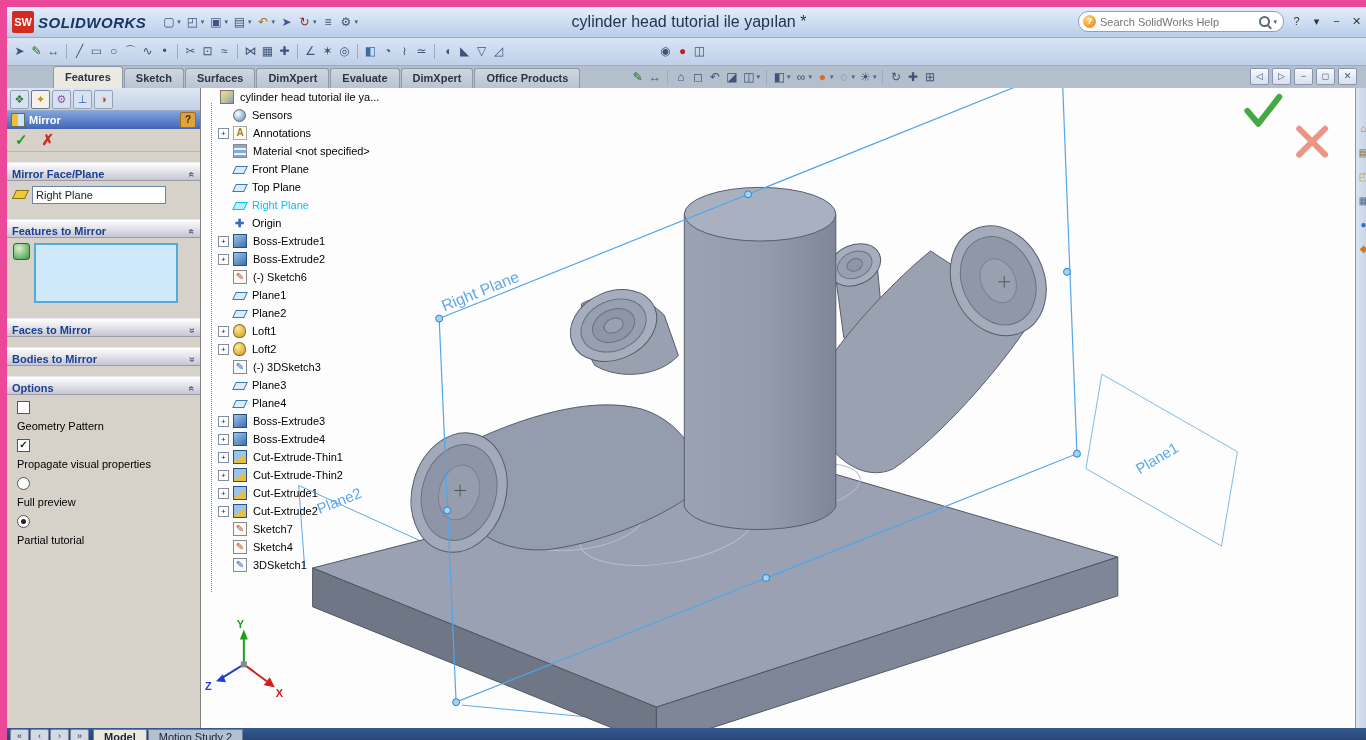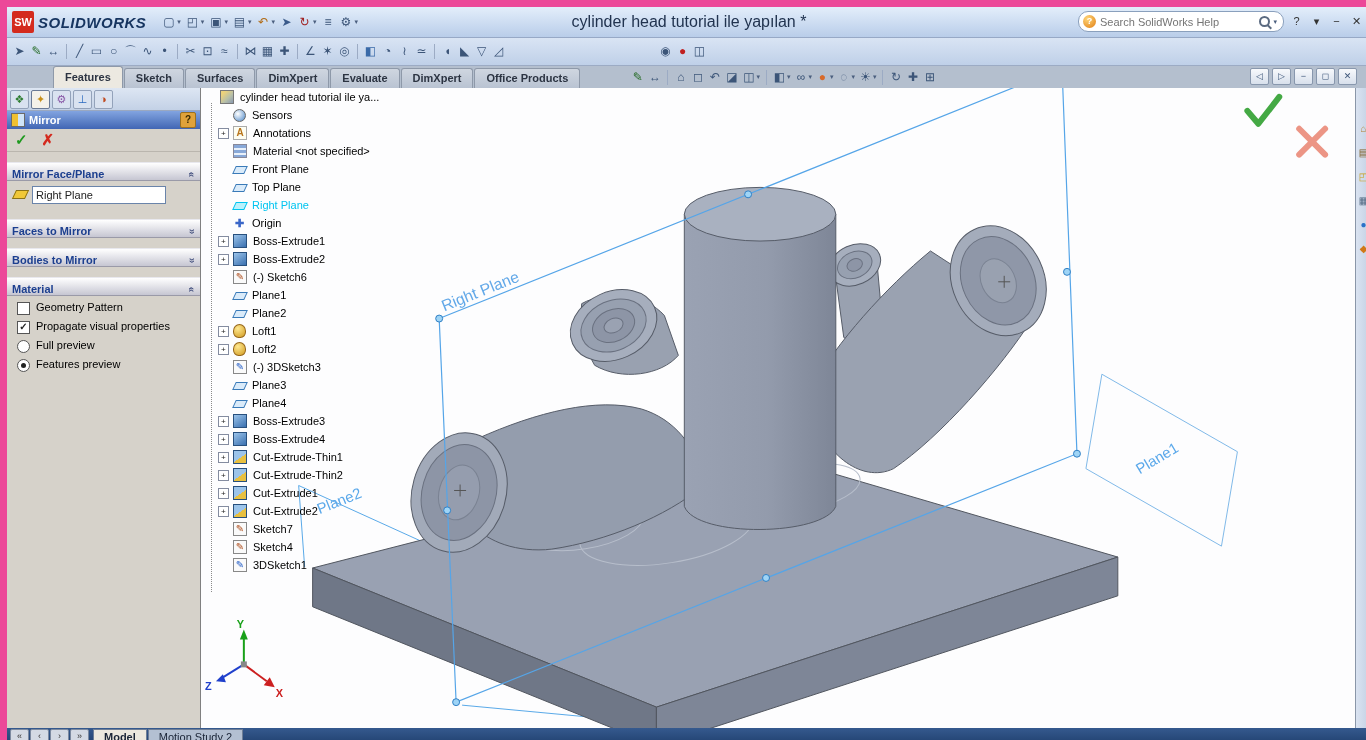--- a/index.html
+++ b/index.html
@@ -55,21 +55,21 @@
   .sec-h{height:17px;background:linear-gradient(#ffffff,#c6c6d2);border-top:1px solid #e8e8ee;border-bottom:1px solid #9a9aa8;color:#1c3f8f;font-weight:bold;display:flex;align-items:flex-end;justify-content:space-between;padding:0 5px;cursor:default;}
   .chev{color:#43507e;font-size:10px;display:inline-block;}
   .chev.up{transform:rotate(90deg);}
   .chev.down{transform:rotate(-90deg);}
   .sec-b{padding:5px 6px;display:flex;align-items:flex-start;gap:4px;}
   .fi{width:15px;height:15px;flex:none;position:relative;}
   .fi.plane-f::before{content:"";position:absolute;left:1px;top:4px;width:11px;height:7px;background:#f0c838;border:1px solid #8a7218;transform:skewX(-25deg);}
   .fi.feat-f{border-radius:3px;background:radial-gradient(circle at 35% 30%,#d9f0cf,#3a9a3a);border:1px solid #2a6a2a;}
   .pm-input{width:126px;height:16px;border:1px solid #6a84aa;font-size:11px;padding:0 3px;background:#fff;color:#222;}
   .sel-box{width:140px;height:56px;background:#cfe9fb;border:2px solid #55aadd;}
-  .opt-row{display:flex;gap:6px;align-items:flex-start;margin:5px 4px 5px 10px;}
+  .opt-row{display:flex;gap:6px;align-items:flex-start;margin:5px 4px 5px 10px;flex-direction:column;}
   .cb{width:11px;height:11px;border:1px solid #555;background:#fff;flex:none;font:bold 10px/9px "Liberation Sans",sans-serif;text-align:center;color:#222;margin-top:1px;}
   .rb{width:11px;height:11px;border:1px solid #555;border-radius:50%;background:#fff;flex:none;position:relative;margin-top:1px;}
   .rb.sel::after{content:"";position:absolute;left:3px;top:3px;width:5px;height:5px;border-radius:50%;background:#222;}
   .opt-label{line-height:13px;max-width:140px;}
 
   
   #viewport{flex:1;position:relative;background:#fdfdfe;min-width:0;}
   #scene{position:absolute;left:0;top:0;width:100%;height:100%;}
   svg text{font-family:"Liberation Sans",sans-serif;}
 
@@ -262,55 +262,65 @@
         <div class="sec-h">
           <span>Mirror Face/Plane</span>
           <span class="chev up">«</span>
         </div>
         <div class="sec-b">
           <span class="fi plane-f"></span>
           <input class="pm-input" value="Right Plane" style="">
         </div>
       </div>
 
+      <div class="sec">
+        <div class="sec-h">
+          <span>Features to Mirror</span>
+          <span class="chev up">«</span>
+        </div>
+        <div class="sec-b">
+          <span class="fi feat-f"></span>
+          <div class="sel-box"></div>
+        </div>
+      </div>
 
       <div class="sec">
         <div class="sec-h">
           <span>Faces to Mirror</span>
           <span class="chev down">«</span>
         </div>
       </div>
 
       <div class="sec">
         <div class="sec-h">
           <span>Bodies to Mirror</span>
           <span class="chev down">«</span>
         </div>
       </div>
 
       <div class="sec">
         <div class="sec-h">
-          <span>Material</span>
+          <span>Options</span>
           <span class="chev up">«</span>
         </div>
         <div class="opt-row">
           <span class="cb"></span>
           <span class="opt-label">Geometry Pattern</span>
         </div>
         <div class="opt-row">
           <span class="cb">✓</span>
           <span class="opt-label">Propagate visual properties</span>
         </div>
         <div class="opt-row">
           <span class="rb"></span>
           <span class="opt-label">Full preview</span>
         </div>
         <div class="opt-row">
           <span class="rb sel"></span>
-          <span class="opt-label">Features preview</span>
+          <span class="opt-label">Partial tutorial</span>
         </div>
       </div>
     </div>
 
     <div id="viewport">
       <svg id="scene" viewBox="193 79 1158 644" preserveAspectRatio="none">
         <defs>
           <linearGradient id="cylG" x1="0" y1="0" x2="1" y2="0">
             <stop offset="0" stop-color="#9aa2b3"></stop>
               <stop offset="0.55" stop-color="#939baC"></stop>

